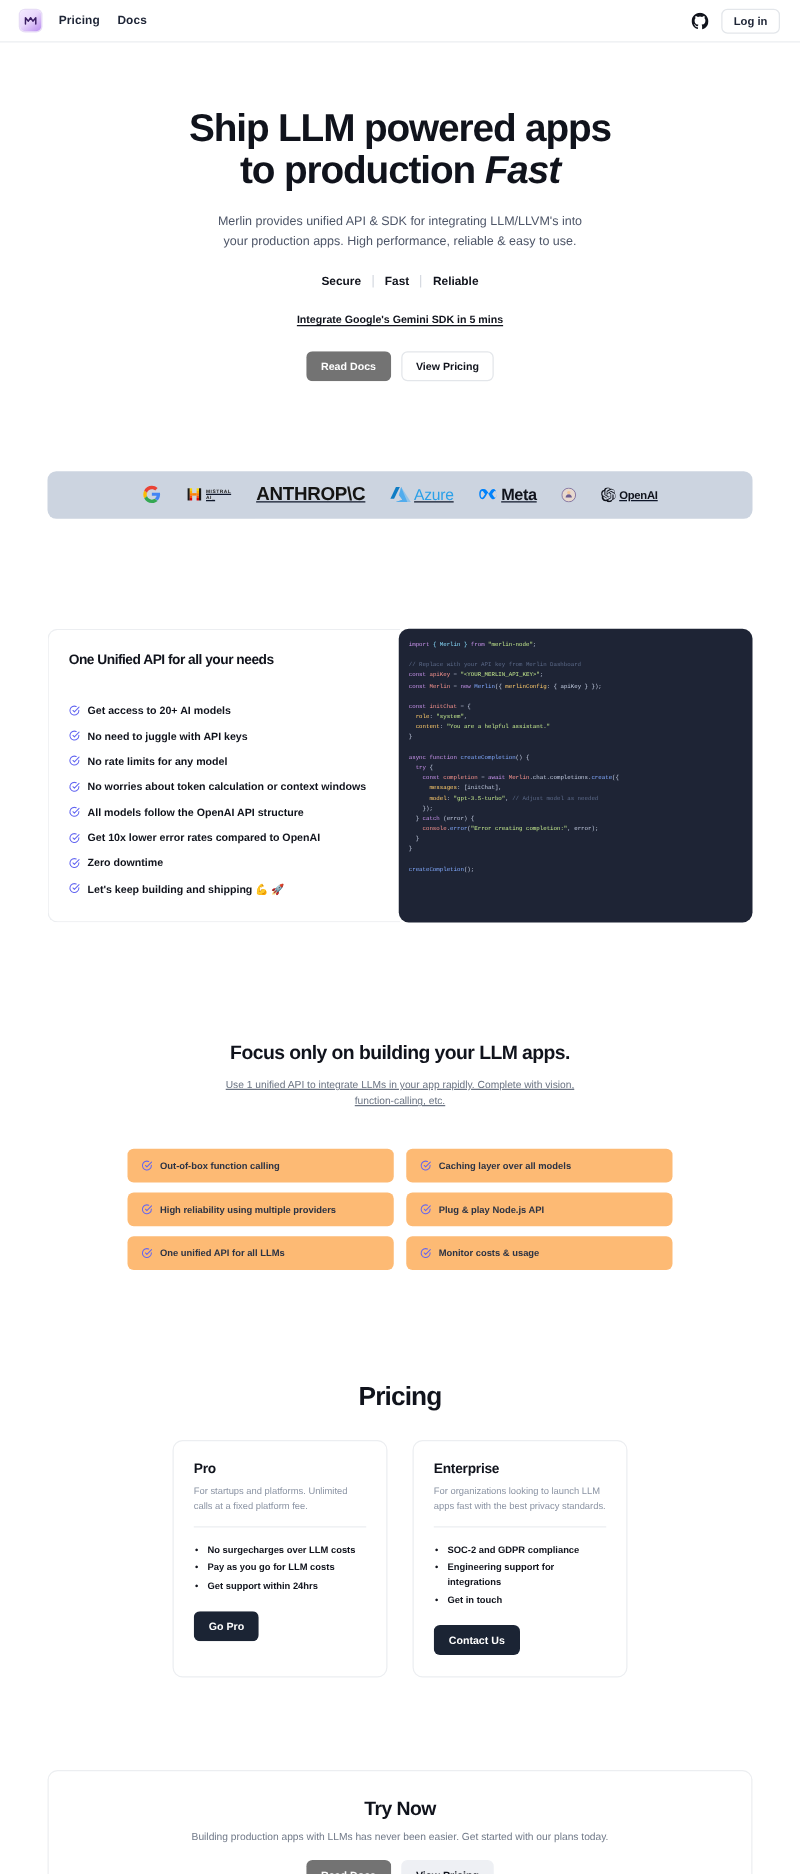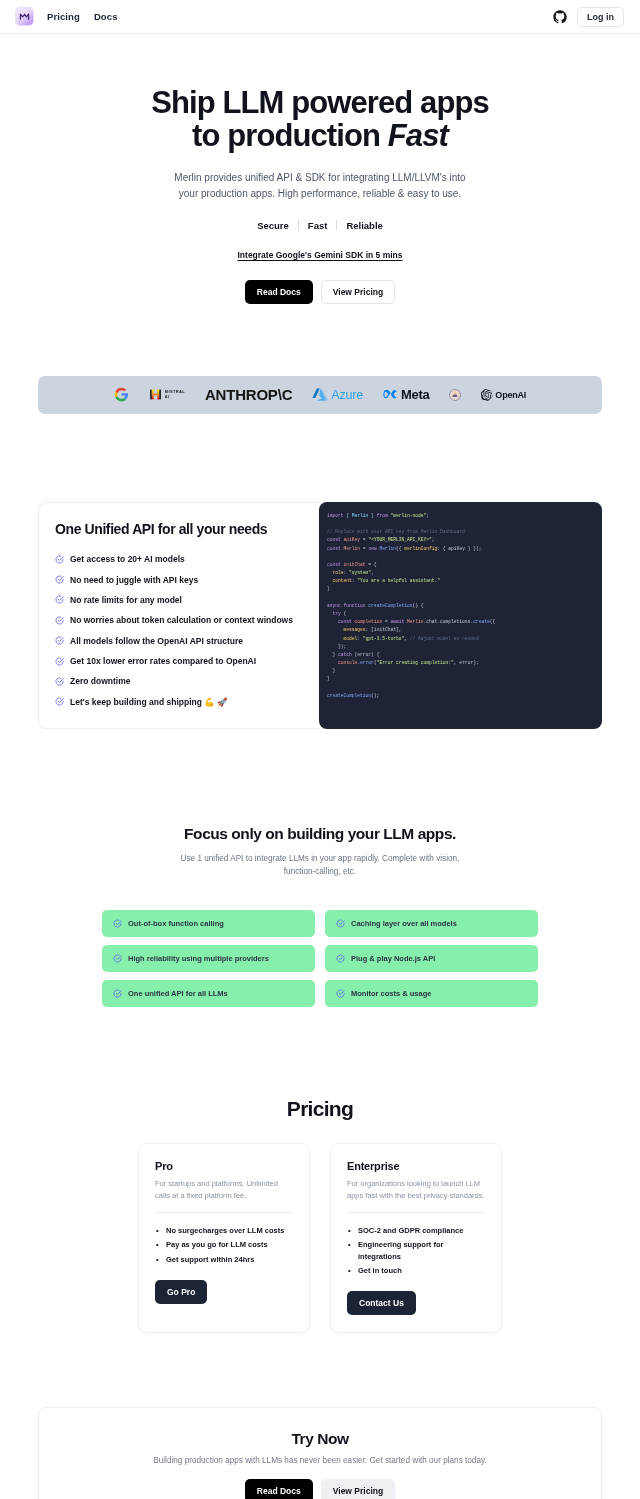--- a/index.html
+++ b/index.html
@@ -62,43 +62,43 @@
   .gem-link {
     display: inline-block; margin-top: 19px; font-size: 8.5px;
     font-weight: 700; color: #10131c; text-decoration: underline;
     text-underline-offset: 2px;
   }
   .cta-row { margin-top: 18px; display: flex; justify-content: center; gap: 8px; }
   .btn {
     font-size: 8.5px; font-weight: 700; border-radius: 5px;
     padding: 6px 11px; cursor: pointer; font-family: inherit; border: 1px solid transparent;
   }
-  .btn-primary { background: #000000; color: #fff; }
+  .btn-primary { background: #737373; color: #fff; }
   .btn-outline { background: #fff; color: #10131c; border-color: #e3e6ea; }
   .btn-soft { background: #eef0f4; color: #10131c; border-color: #eef0f4; }
   .btn-dark { background: #1b2434; color: #fff; }
 
   
   .logo-bar-wrap { padding: 72px 38px 0; }
   .logo-bar {
     background: #ccd4e0; border-radius: 7px; height: 38px;
     display: flex; align-items: center; justify-content: center; gap: 20px;
   }
-  .logo-item { display: flex; align-items: center; }
+  .logo-item { display: flex; align-items: center; text-decoration: underline; }
   .lg-txt { font-weight: 800; letter-spacing: -0.3px; }
 
   
   .unified-wrap { padding: 88px 38px 0; display: flex; }
   .unified-left {
     flex: 0 0 282px; background: #fff; border: 1px solid #eceef1;
     border-right: none; border-radius: 8px 0 0 8px; padding: 18px 16px 16px;
   }
   .unified-left h2 {
-    font-size: 14px; font-weight: 800; letter-spacing: -0.4px;
-    color: #10131c; margin-bottom: 12px;
+    font-size: 11px; font-weight: 800; letter-spacing: -0.4px;
+    color: #10131c; margin-bottom: 24px;
   }
   .feat-li {
     display: flex; align-items: center; gap: 6px;
     font-size: 8.5px; font-weight: 700; color: #10131c; padding: 5.2px 0;
   }
   .chk { flex: 0 0 9px; width: 9px; height: 9px; display: block; }
   .code-panel {
     flex: 1; background: #1e2435; border-radius: 8px;
     padding: 10px 8px; font-family: "Liberation Mono", monospace;
     font-size: 4.6px; line-height: 1.78; overflow: hidden;
@@ -113,28 +113,28 @@
   .c-pl { color: #89ddff; }
   .c-prop { color: #ffcb6b; }
 
   
   .focus { text-align: center; padding: 96px 90px 0; }
   .focus h2 {
     font-size: 15.5px; font-weight: 800; letter-spacing: -0.45px; color: #10131c;
   }
   .focus p {
     margin-top: 9px; font-size: 8.2px; line-height: 1.6; color: #6b7483;
-    max-width: 280px; margin-left: auto; margin-right: auto;
+    max-width: 280px; margin-left: auto; margin-right: auto; text-decoration: underline;
   }
   .focus-grid {
     margin-top: 32px; display: grid; grid-template-columns: 1fr 1fr;
     gap: 8px 10px; padding: 0 12px;
   }
   .focus-card {
-    background: #86efac; border-radius: 5px; padding: 9px 11px;
+    background: #fdba74; border-radius: 5px; padding: 9px 11px;
     display: flex; align-items: center; gap: 6px;
     font-size: 7.5px; font-weight: 600; color: #2c3344; text-align: left;
   }
 
   
   .pricing { padding: 90px 138px 0; text-align: center; }
   .pricing h2 { font-size: 21px; font-weight: 800; letter-spacing: -0.7px; color: #10131c; }
   .plans { margin-top: 22px; display: flex; gap: 20px; }
   .plan {
     flex: 1; background: #fff; border: 1px solid #eceef1; border-radius: 8px;

